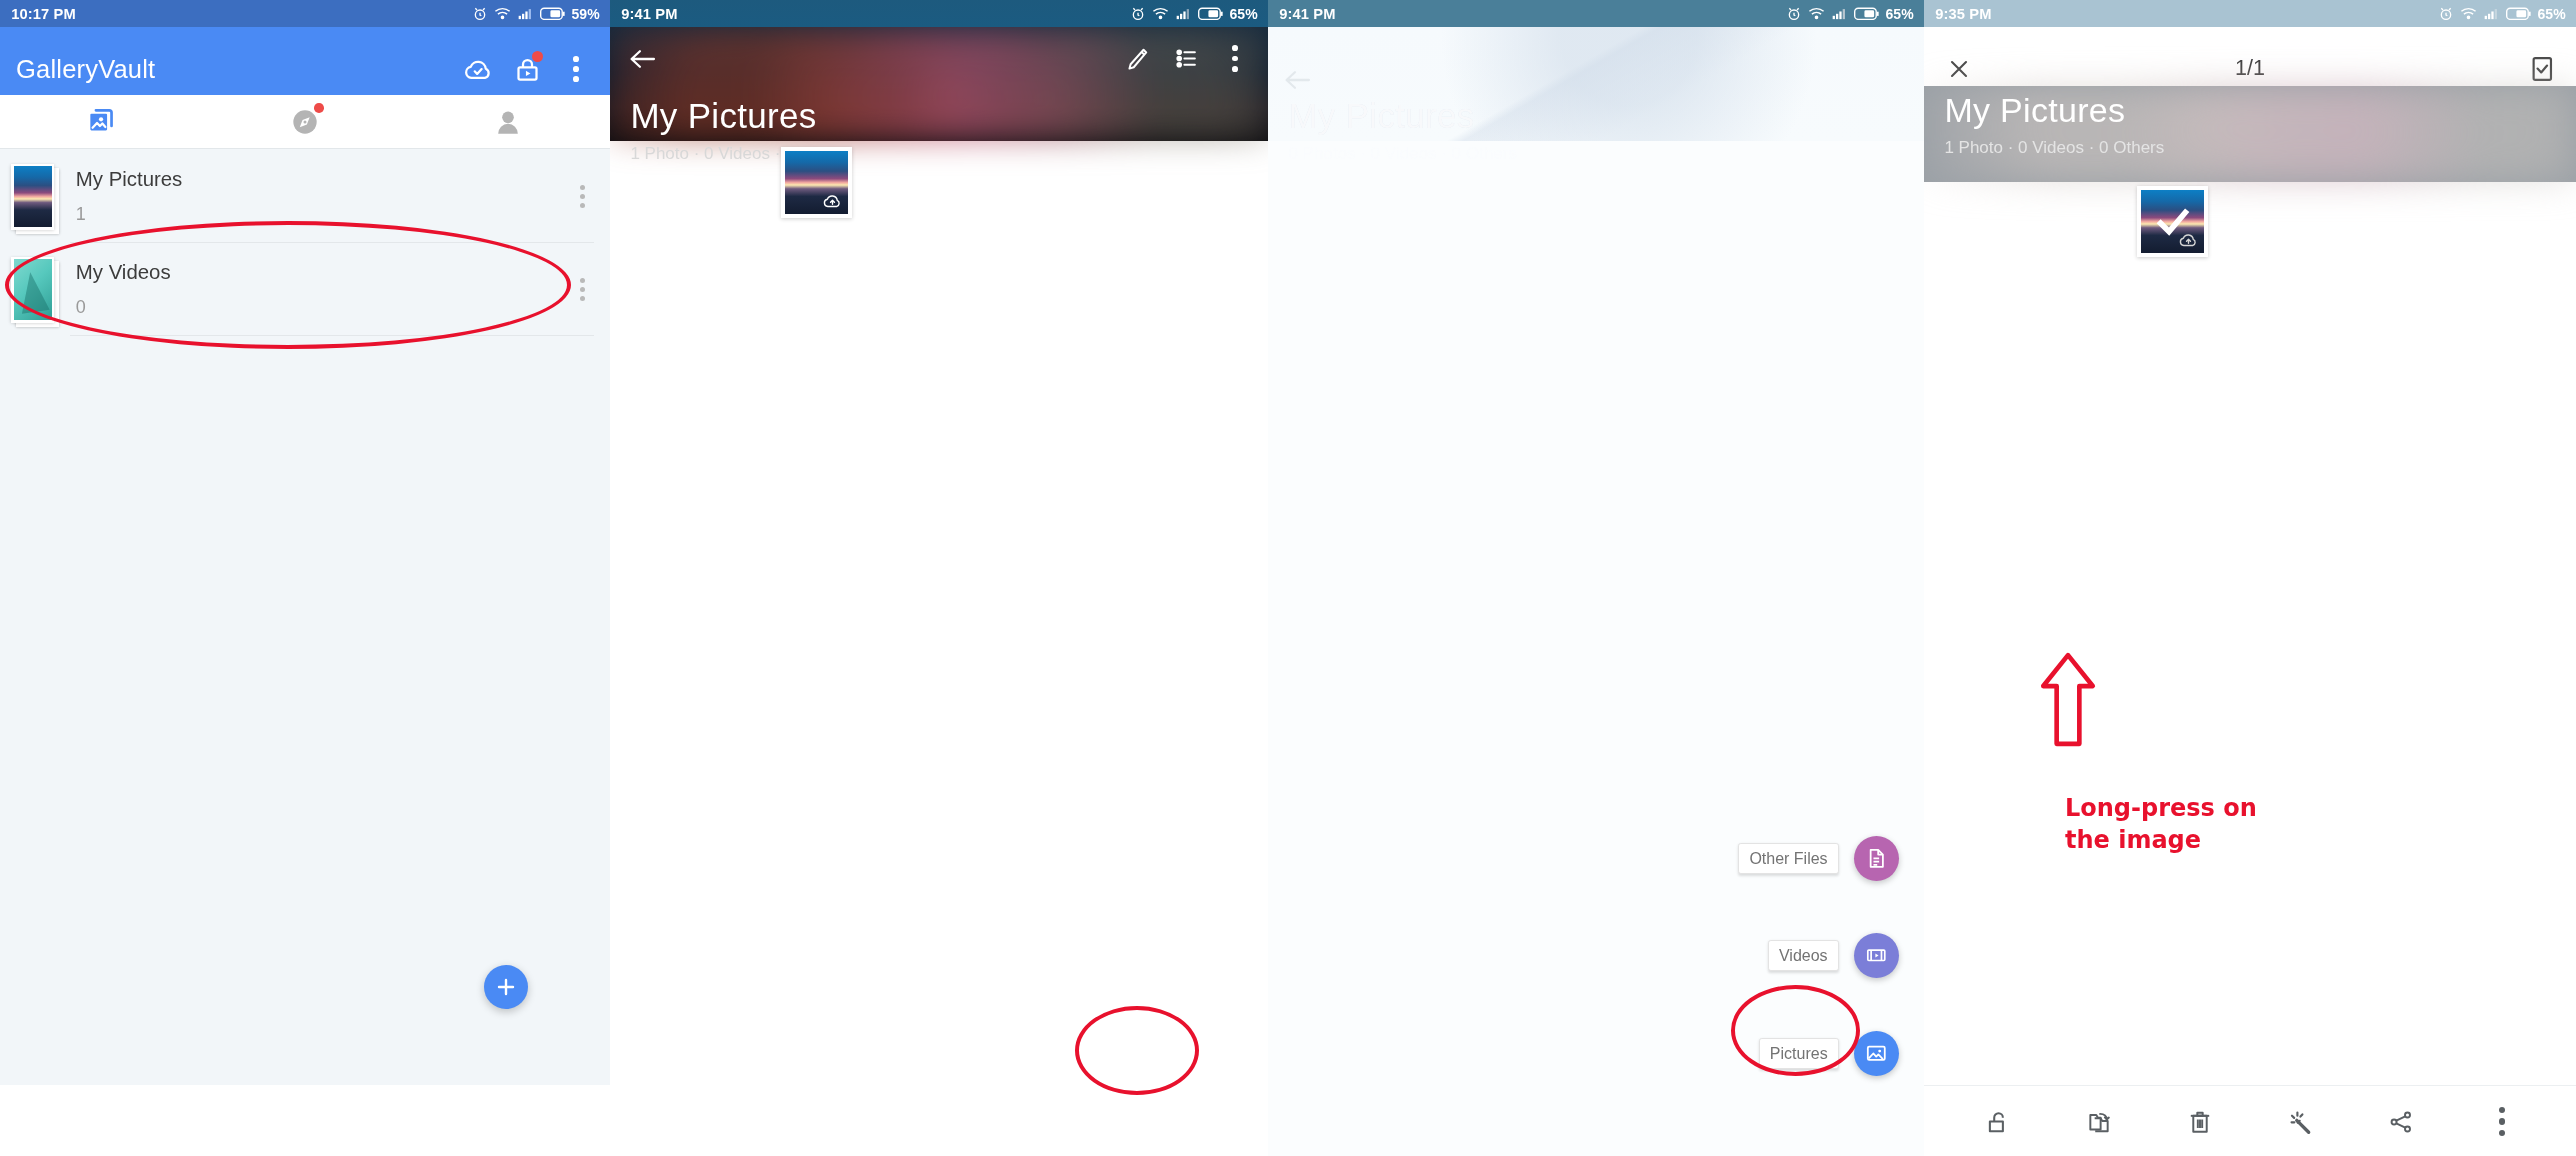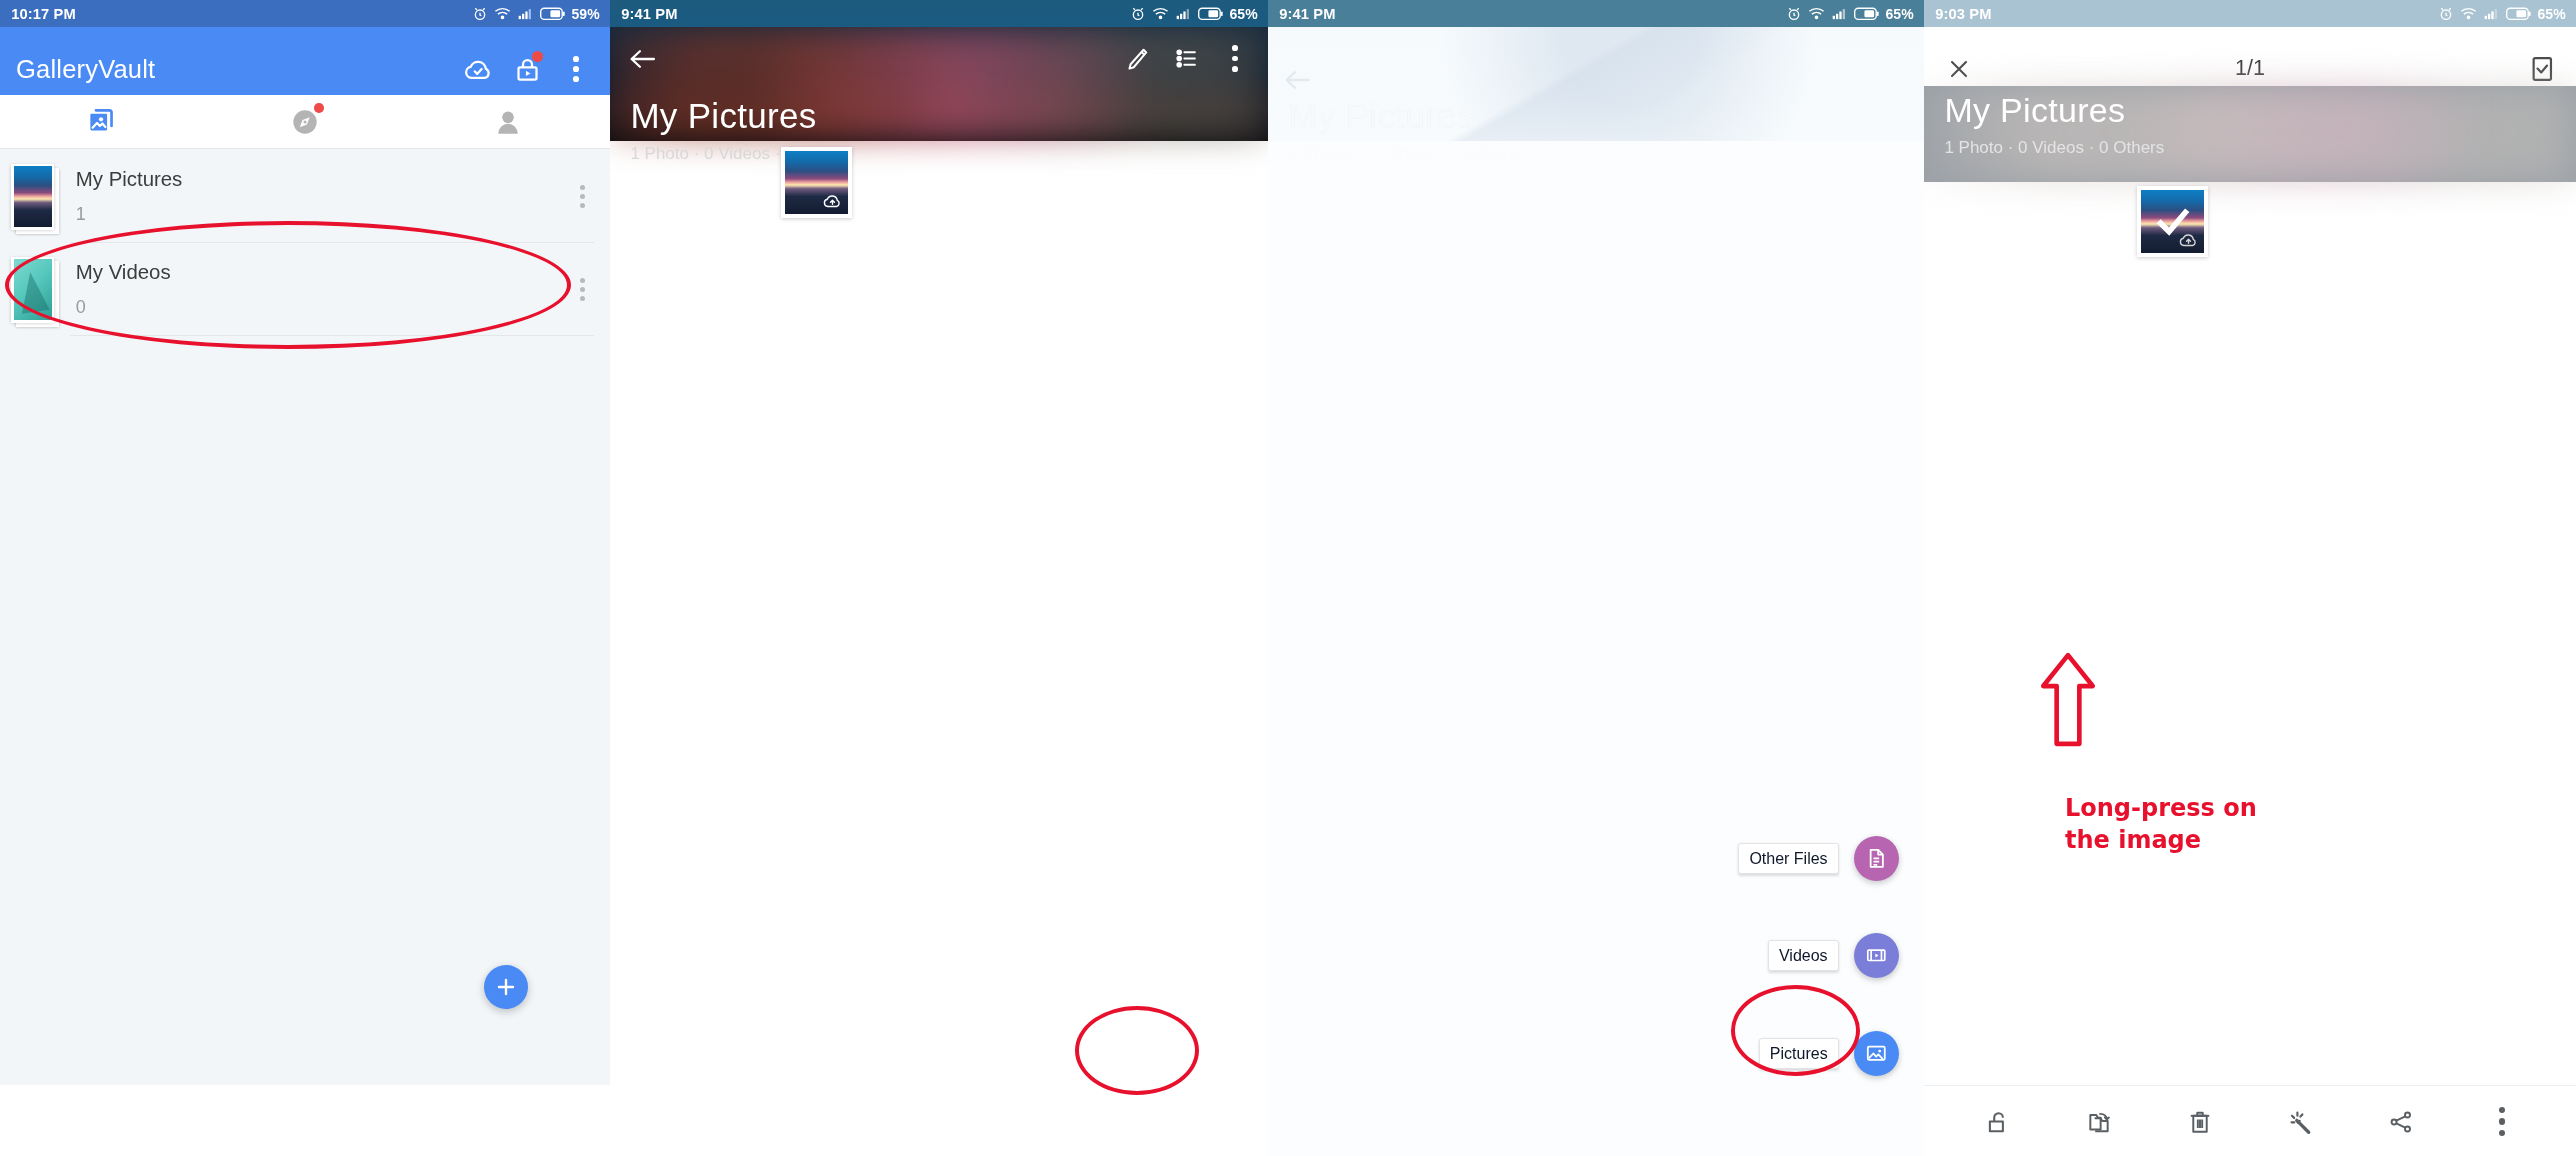--- a/index.html
+++ b/index.html
@@ -105,21 +105,21 @@
        radial-gradient(circle at 55% 10%, rgba(205,218,232,.55) 0 18%, transparent 50%),
        linear-gradient(150deg, transparent 44%, rgba(214,224,236,.5) 46%, transparent 62%); }
   #p3 .hero-title { color:rgba(255,255,255,.82); text-shadow:0 0 0.6px rgba(210,220,232,.9); }
   #p3 .hero-sub { color:rgba(250,252,254,.9); }
   #p3 .hero-text { top:96px; }
   #p3 .back-ghost { position:absolute; left:16px; top:68px; opacity:.12; }
 
   .speed-dial { position:absolute; right:0; bottom:0; }
   .sd-item { position:absolute; display:flex; align-items:center; }
   .sd-label { background:#fff; border:0.6px solid #e3e3e3; border-radius:2.8px;
-     padding:5.7px 10.2px; font-size:16px; color:#0f172a; box-shadow:0 1.1px 2.8px rgba(0,0,0,.13);
+     padding:5.7px 10.2px; font-size:16px; color:#737373; box-shadow:0 1.1px 2.8px rgba(0,0,0,.13);
      white-space:nowrap; }
   .sd-fab { width:45px; height:45px; border-radius:50%; margin-left:14.7px;
      display:flex; align-items:center; justify-content:center;
      box-shadow:0 2.3px 6.2px rgba(0,0,0,.22); }
   .ellipse-hl { position:absolute; border:4px solid #e8112d; border-radius:50%;
      pointer-events:none; }
 
   
   #p4 .selbar { position:absolute; left:0; top:39px; width:100%; height:59px;
      background:#fff; display:flex; align-items:center; }
@@ -435,21 +435,21 @@
             </svg>
         </span>
       </div>
     </div>
   </div>
 
   <div class="ellipse-hl" style="left:1731px; top:985px; width:129px; height:91px;"></div>
 
   <div class="panel" id="p4">
     <div class="statusbar">
-      <span class="sb-time">9:03 PM</span>
+      <span class="sb-time">9:35 PM</span>
       <span class="sb-icons">
         <svg class="ic" width="16" height="16" viewBox="0 0 24 24" fill="none" stroke="#fff" stroke-width="2">
             <circle cx="12" cy="13" r="7"></circle>
             <path d="M12 10v3.5l2 1.2M5 3.5 7.5 6M19 3.5 16.5 6"></path>
           </svg>
         <svg class="ic" width="17" height="13.6" viewBox="0 0 24 18" fill="none" stroke="#fff" stroke-width="2">
             <path d="M2 5.5a15 15 0 0 1 20 0M5.5 9.5a10 10 0 0 1 13 0"></path>
             <circle cx="12" cy="14" r="1.6" fill="#fff"></circle>
           </svg>
         <svg class="ic" width="14.7" height="13.6" viewBox="0 0 22 18">

